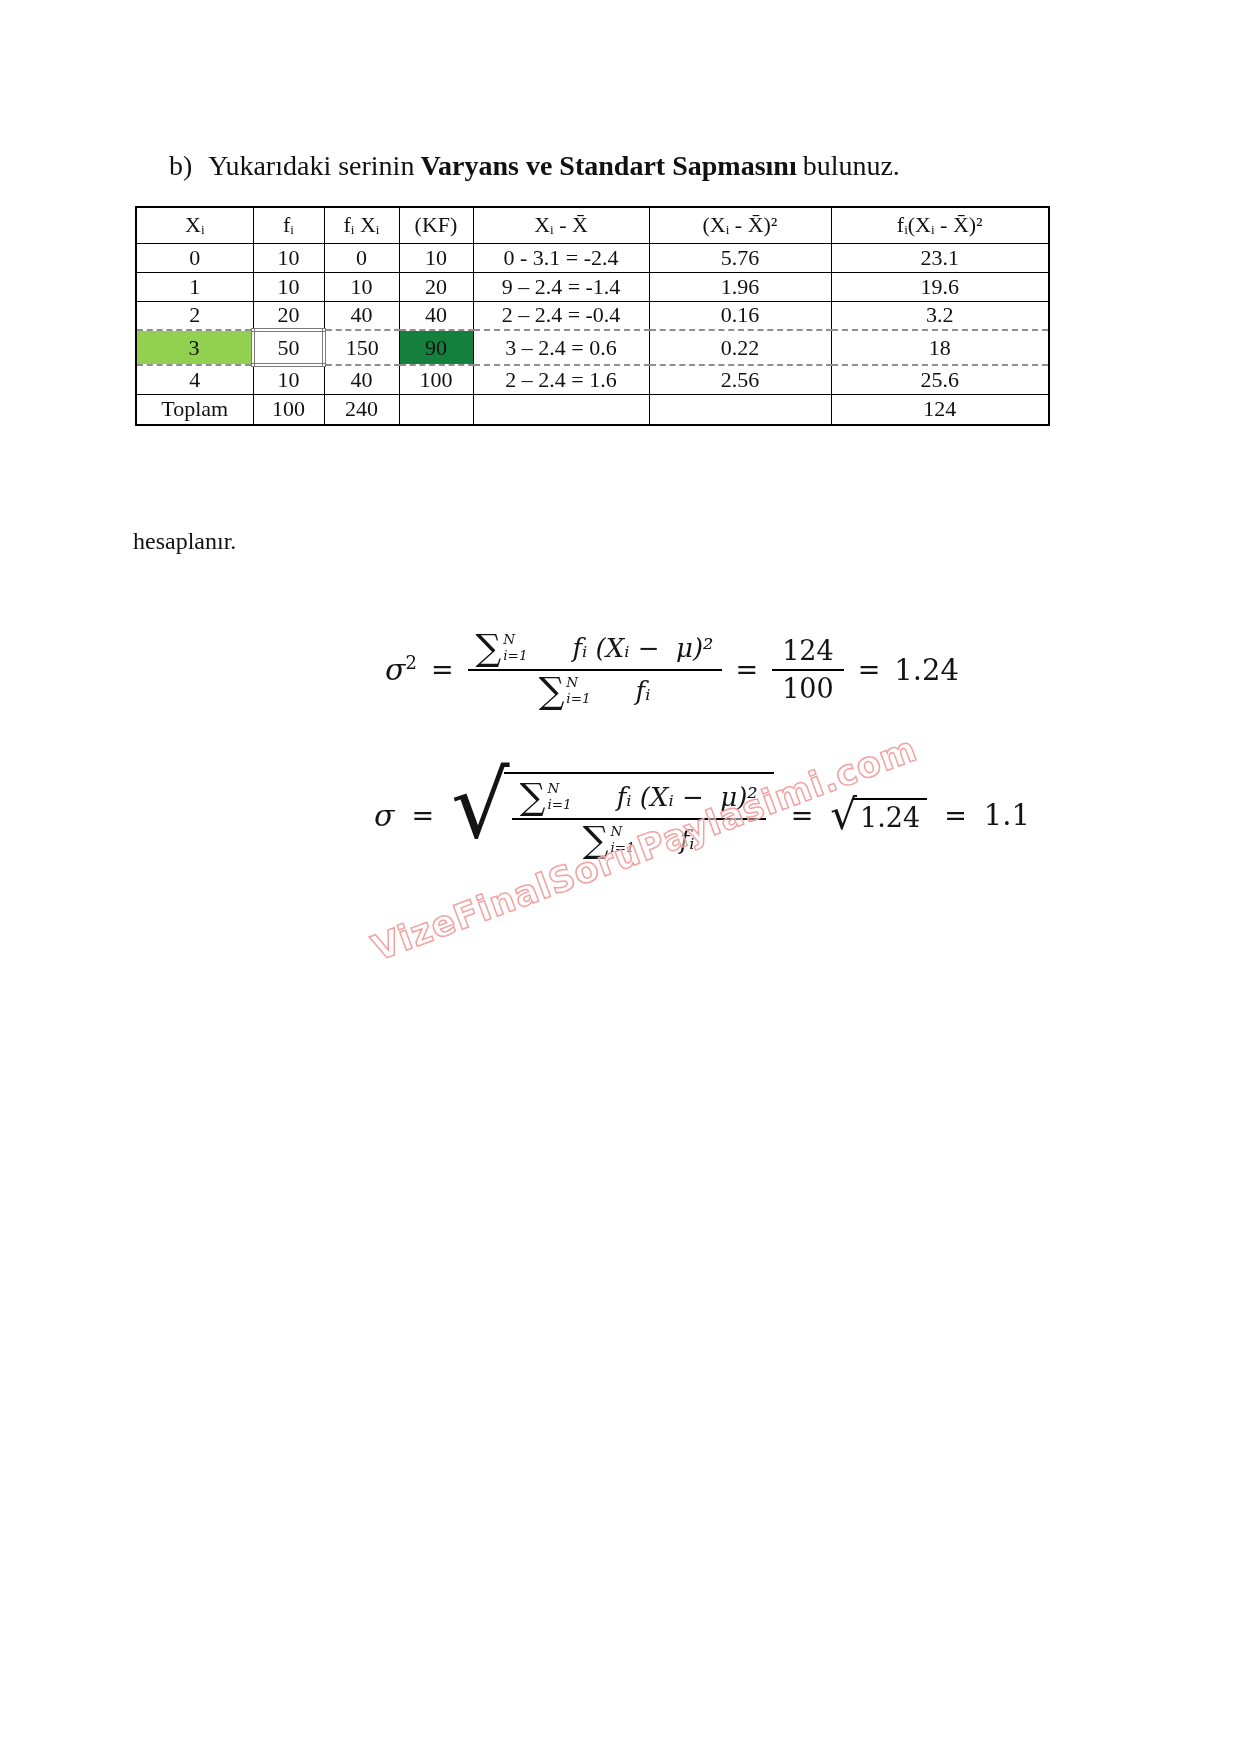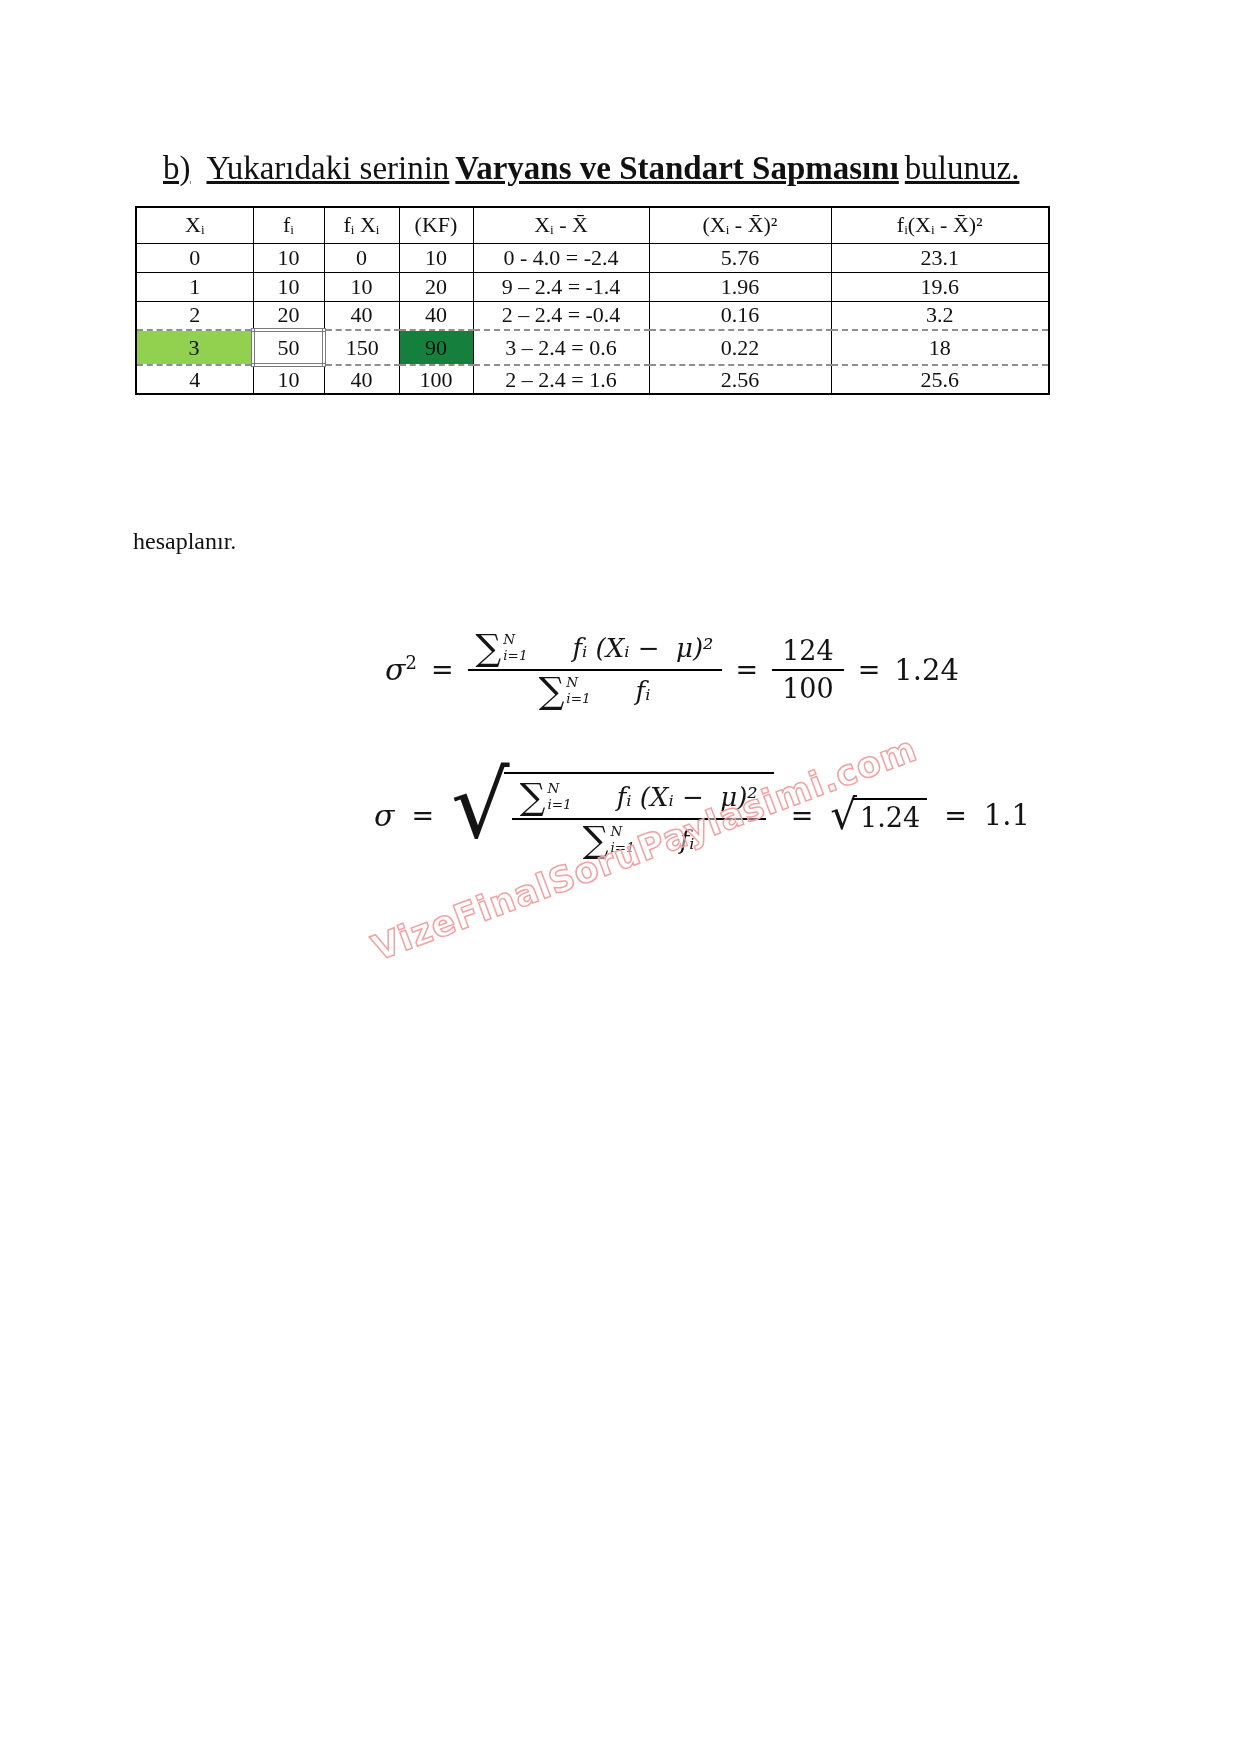--- a/index.html
+++ b/index.html
@@ -1,21 +1,21 @@
 <!DOCTYPE html>
 <html><head>
 <meta charset="utf-8">
 <style>
   html,body { margin:0; padding:0; }
   body {
     width:1240px; height:1754px; position:relative;
     background:#ffffff; overflow:hidden;
     font-family:"Liberation Serif", serif; color:#111;
   }
-  .title { position:absolute; left:163px; top:150px; font-size:33px; white-space:nowrap;text-decoration:underline; }
+  .title { position:absolute; left:169px; top:150px; font-size:28px; white-space:nowrap; }
   .title .prefix { margin-right:16px; }
   .title b { margin:0 6px 0 6px; }
 
   
   table.freq {
     position:absolute; left:135px; top:206px; width:913px;
     border-collapse:collapse; table-layout:fixed;
     font-size:22px;
   }
   table.freq th, table.freq td {
@@ -101,21 +101,21 @@
       <th>(Xᵢ - X̄)²</th>
       <th>fᵢ(Xᵢ - X̄)²</th>
     </tr>
   </thead>
   <tbody>
     <tr class="r">
       <td>0</td>
       <td>10</td>
       <td>0</td>
       <td>10</td>
-      <td>0 - 4.0 = -2.4</td>
+      <td>0 - 3.1 = -2.4</td>
       <td>5.76</td>
       <td>23.1</td>
     </tr>
     <tr class="r">
       <td>1</td>
       <td>10</td>
       <td>10</td>
       <td>20</td>
       <td>9 – 2.4 = -1.4</td>
       <td>1.96</td>
@@ -140,20 +140,29 @@
       <td>18</td>
     </tr>
     <tr class="r">
       <td>4</td>
       <td>10</td>
       <td>40</td>
       <td>100</td>
       <td>2 – 2.4 = 1.6</td>
       <td>2.56</td>
       <td>25.6</td>
+    </tr>
+    <tr class="last">
+      <td>Toplam</td>
+      <td>100</td>
+      <td>240</td>
+      <td></td>
+      <td></td>
+      <td></td>
+      <td>124</td>
     </tr>
   </tbody>
 </table>
 
 <div class="para">
   <div class="l2">hesaplanır.</div>
 </div>
 
 <div class="formula f1">
   <span class="lhs"><i>σ</i><sup>2</sup></span>

